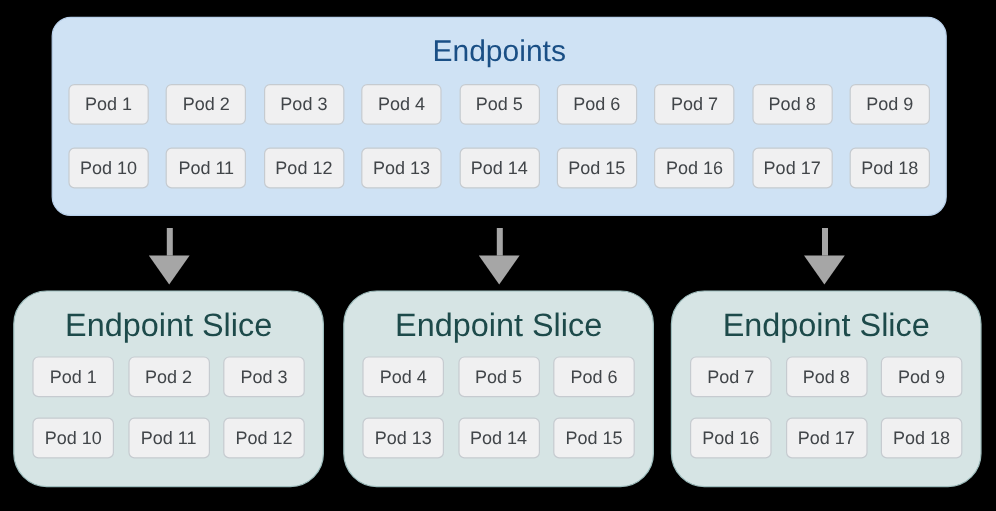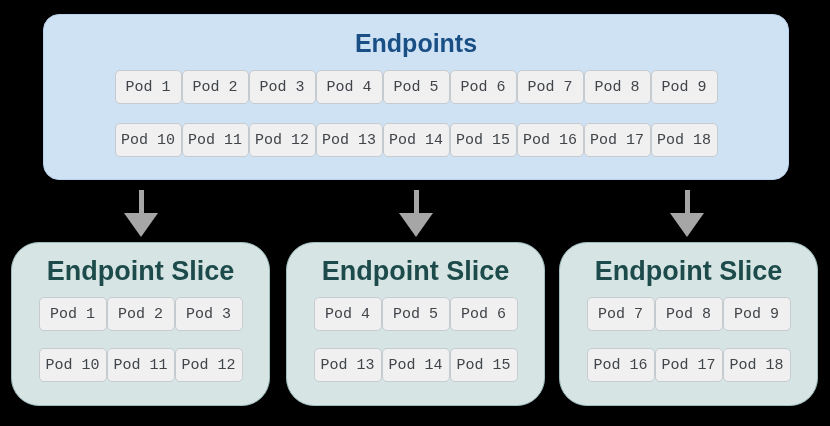--- a/index.html
+++ b/index.html
@@ -29,35 +29,34 @@
     width:746px;height:166px;
     background:var(--ep-fill);
     border:1px solid var(--ep-border);
     border-radius:16px;
     box-sizing:border-box;
   }
   .box-title{
     margin:12px 0 0 0;
     text-align:center;
     line-height:32px;
-    font-weight:700;
+    font-weight:400;
   }
   .endpoints-box .box-title{
     font-size:25px;
     color:var(--ep-title);
   }
   .slice-box .box-title{
     font-size:27px;
     color:var(--sl-title);
   }
   .pod-row{
     display:flex;
-    justify-content:center;
+    justify-content:space-between;
     align-items:center;
-    font-family:Liberation Mono, monospace;
   }
   .endpoints-box .pod-row{padding:0 13px;}
   .endpoints-box .pod-row.row1{margin-top:11px;}
   .endpoints-box .pod-row.row2{margin-top:19px;}
   .pod{
     width:67px;height:34px;
     background:var(--pod-fill);
     border:1px solid var(--pod-border);
     border-radius:5px;
     box-sizing:border-box;

